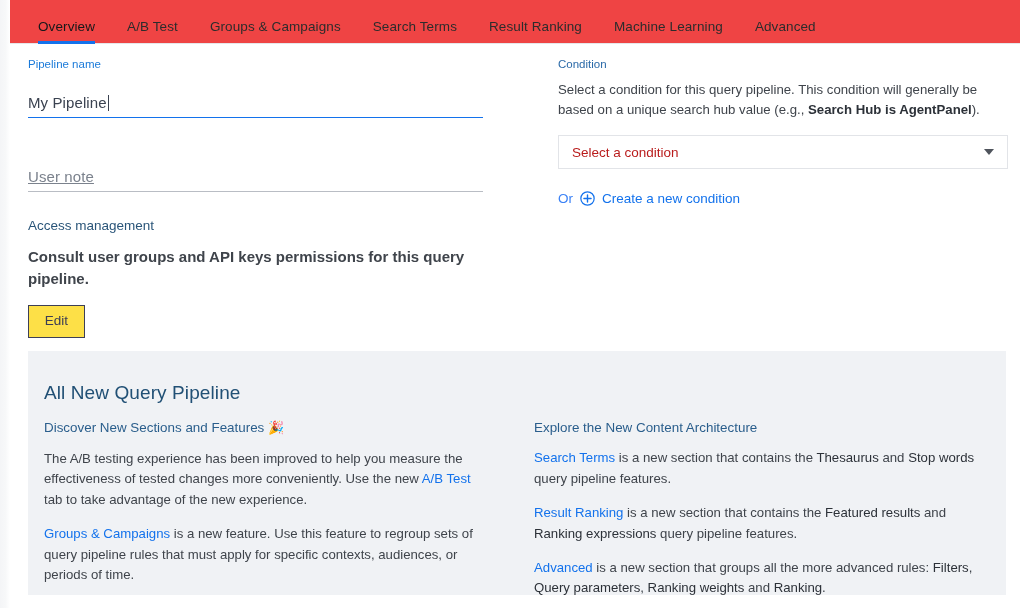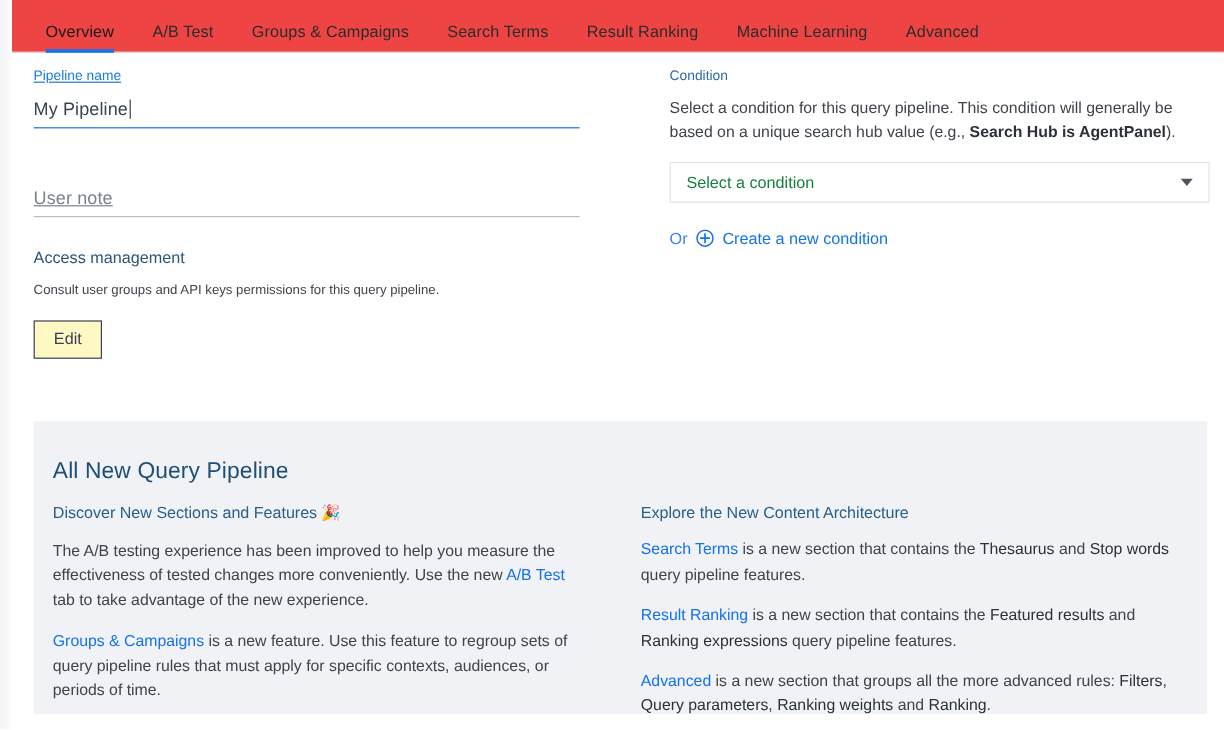--- a/index.html
+++ b/index.html
@@ -67,23 +67,22 @@
     display: flex;
     padding: 14px 12px 0 18px;
   }
   .col-left { width: 455px; flex: none; }
   .col-right { width: 465px; flex: none; margin-left: 75px; }
 
   .field { margin-bottom: 26px; }
   .field-label {
     font-size: 11.5px;
     color: #1a7ad9;
-    margin-bottom: 7px;
+    margin-bottom: 18px;
     line-height: 1.2;
-    text-decoration: underline;
   }
   .underline-input {
     position: relative;
     height: 28px;
     border-bottom: 1.5px solid #1372ec;
   }
   .underline-input.idle { border-bottom: 1px solid #b9bdc4; }
   .input-value {
     font-size: 15px;
     color: #3a4250;
@@ -106,31 +105,32 @@
   }
   .field-spacer { height: 20px; }
 
   .section-head {
     font-size: 13.5px;
     color: #2a5579;
     margin: 12px 0 12px 0;
     line-height: 1.2;
   }
   .section-body {
-    font-size: 11px;
+    font-size: 15px;
     color: #3f444b;
     line-height: 1.45;
     margin-bottom: 16px;
+    font-weight: bold;
   }
   .btn-outline {
     display: inline-block;
     min-width: 57px;
     padding: 8px 14px 9px 14px;
     border: 1px solid #3d3f56;
-    background: #fef9c3;
+    background: #fde047;
     color: #3b3d55;
     font-size: 13.5px;
     font-family: "Liberation Sans", sans-serif;
     text-align: center;
     cursor: pointer;
     border-radius: 0;
     line-height: 1;
   }
 
   
@@ -153,21 +153,21 @@
     width: 450px; height: 34px;
     border: 1px solid #e2e4e8;
     background: #fff;
     display: flex;
     align-items: center;
     padding: 0 13px;
     cursor: pointer;
   }
   .select-text {
     font-size: 13.5px;
-    color: #15803d;
+    color: #b91c1c;
     text-align: center;
   }
   .select-arrow {
     position: absolute; right: 13px; top: 50%;
     transform: translateY(-50%);
     width: 0; height: 0;
     border-left: 5.5px solid transparent;
     border-right: 5.5px solid transparent;
     border-top: 6px solid #4f545c;
   }

